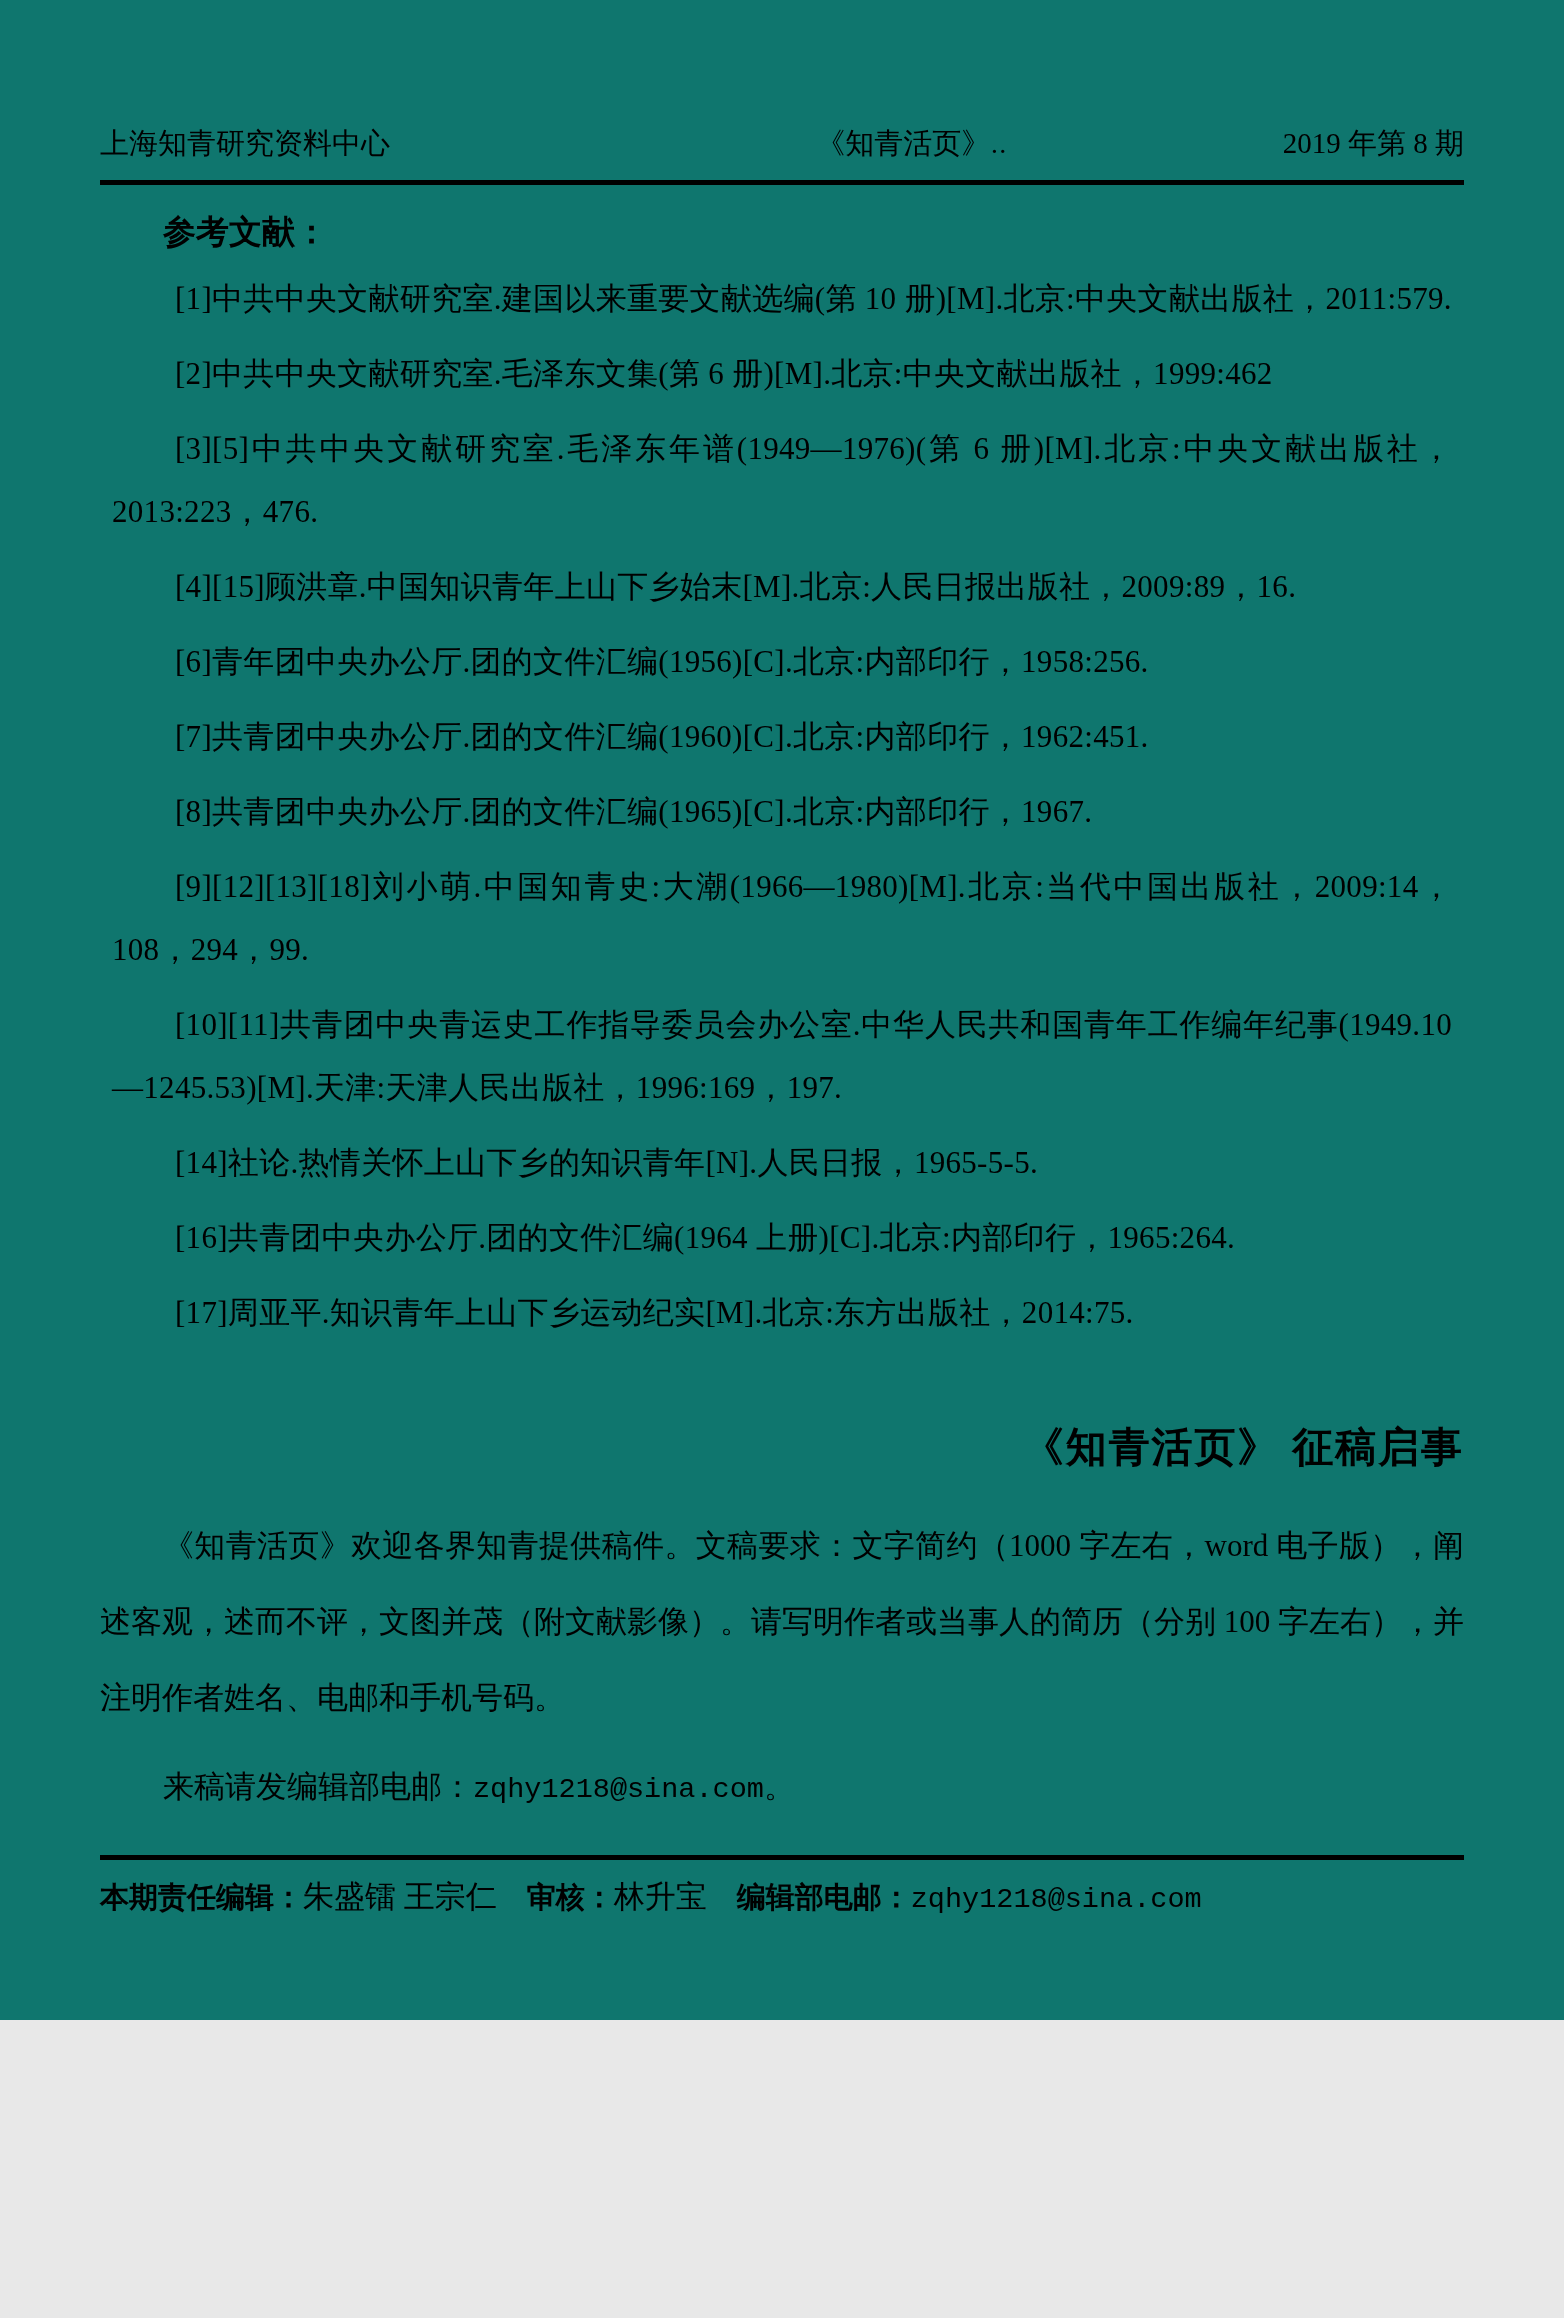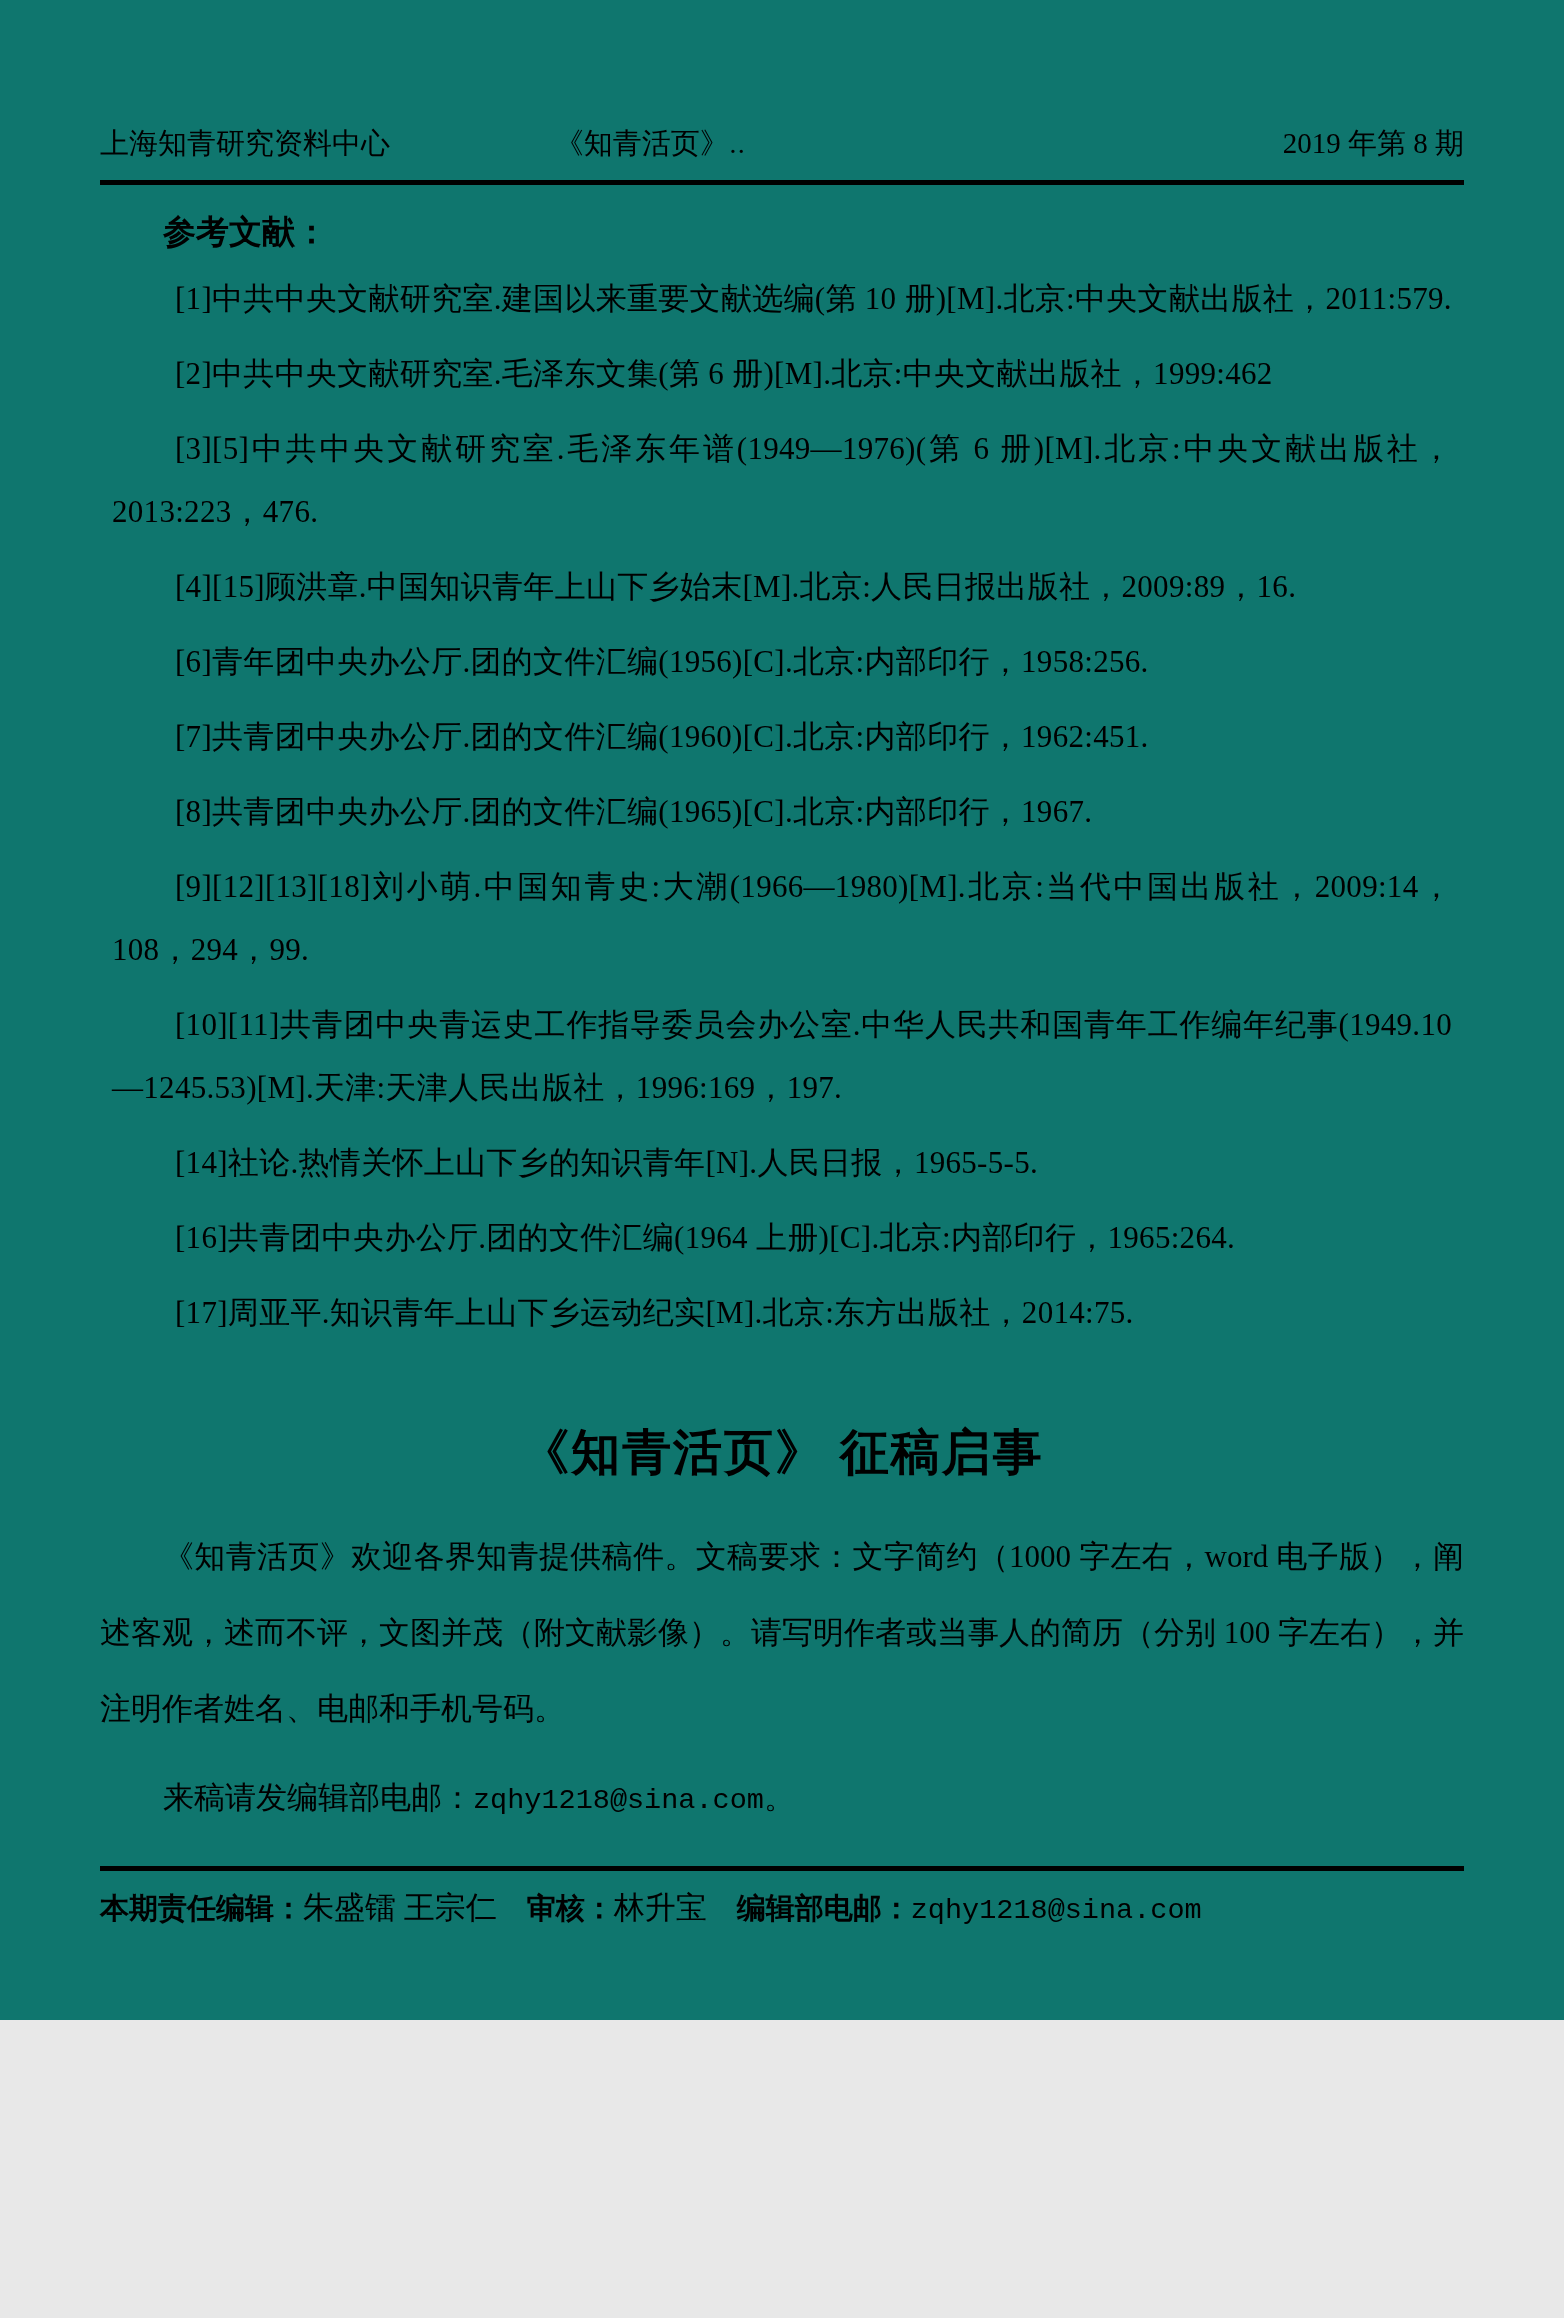--- a/index.html
+++ b/index.html
@@ -15,21 +15,21 @@
     overflow: hidden;
   }
   
   .hdr {
     display: flex;
     align-items: baseline;
     font-size: 29px;
     line-height: 1.25;
   }
   .hdr-left  { flex: 1 1 0; text-align: left; }
-  .hdr-center{ flex: 1 1 0; text-align: left; white-space: nowrap; }
+  .hdr-center{ flex: 1 1 0; text-align: right; white-space: nowrap; }
   .hdr-right { flex: 1 1 0; text-align: right; white-space: nowrap; margin-top: 20px; }
   .hdr-dots { font-size: 25px; letter-spacing: 2.5px; }
   .rule { background: #000; }
   .rule-top { height: 4.4px; margin-top: 19px; }
   
   .ref-heading {
     font-size: 33px;
     font-weight: bold;
     margin: 25px 0 10px 0;
     text-indent: 63px;
@@ -37,23 +37,23 @@
   .ref {
     font-size: 31px;
     line-height: 63px;
     margin: 12px;
     text-indent: 63px;
     text-align: justify;
     letter-spacing: 0.3px;
   }
   
   .notice-title {
-    font-size: 49px;
+    font-size: 41px;
     font-weight: bold;
-    text-align: center;
+    text-align: right;
     margin: 76px 0 0 0;
     letter-spacing: 1.9px;
   }
   .notice-body {
     font-size: 31px;
     line-height: 76px;
     margin: 33px 0 0 0;
     text-indent: 63px;
     text-align: justify;
   }

